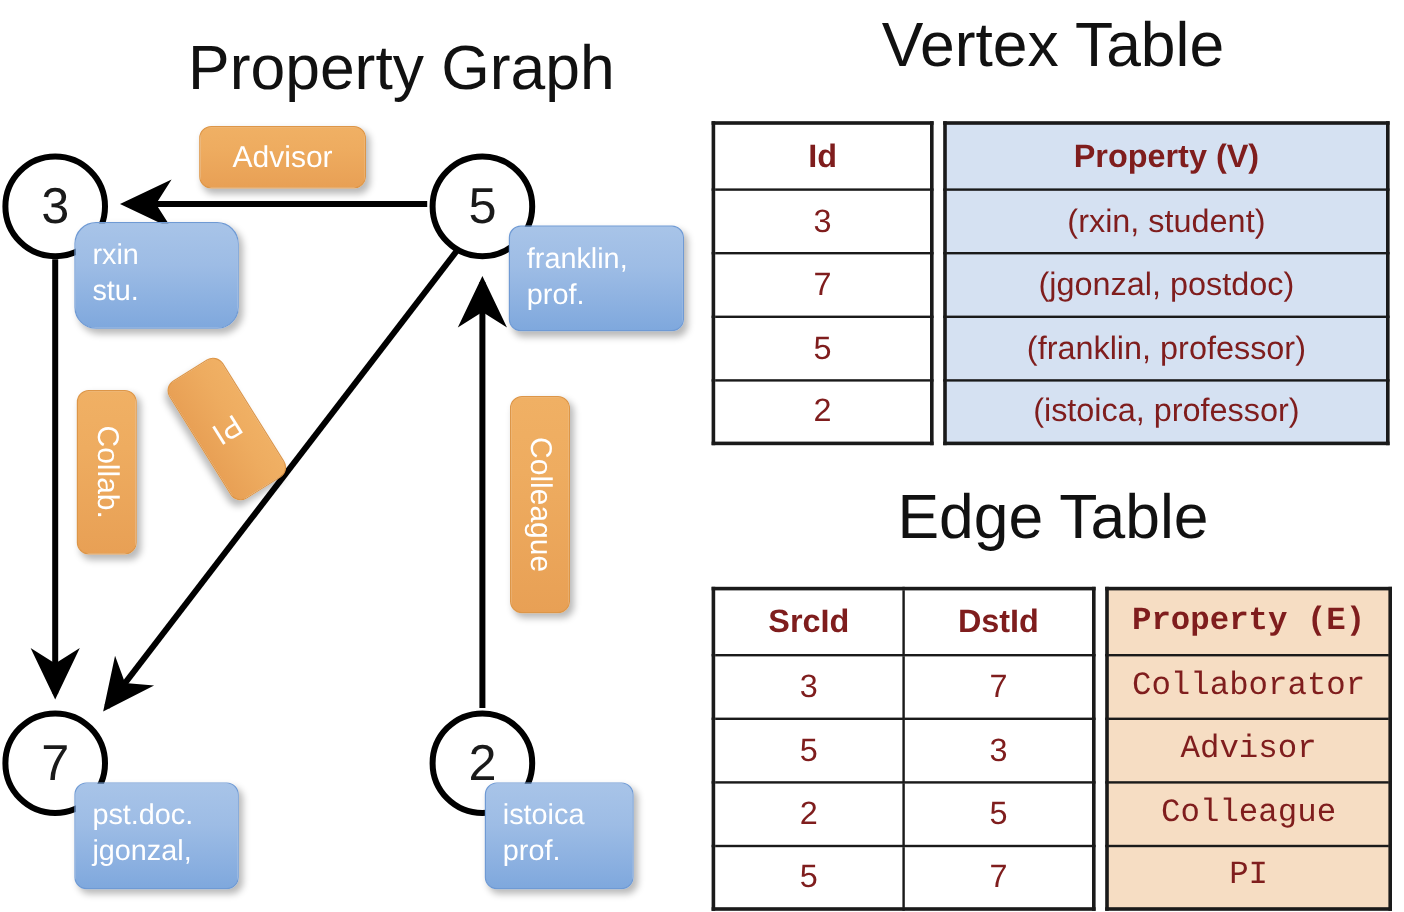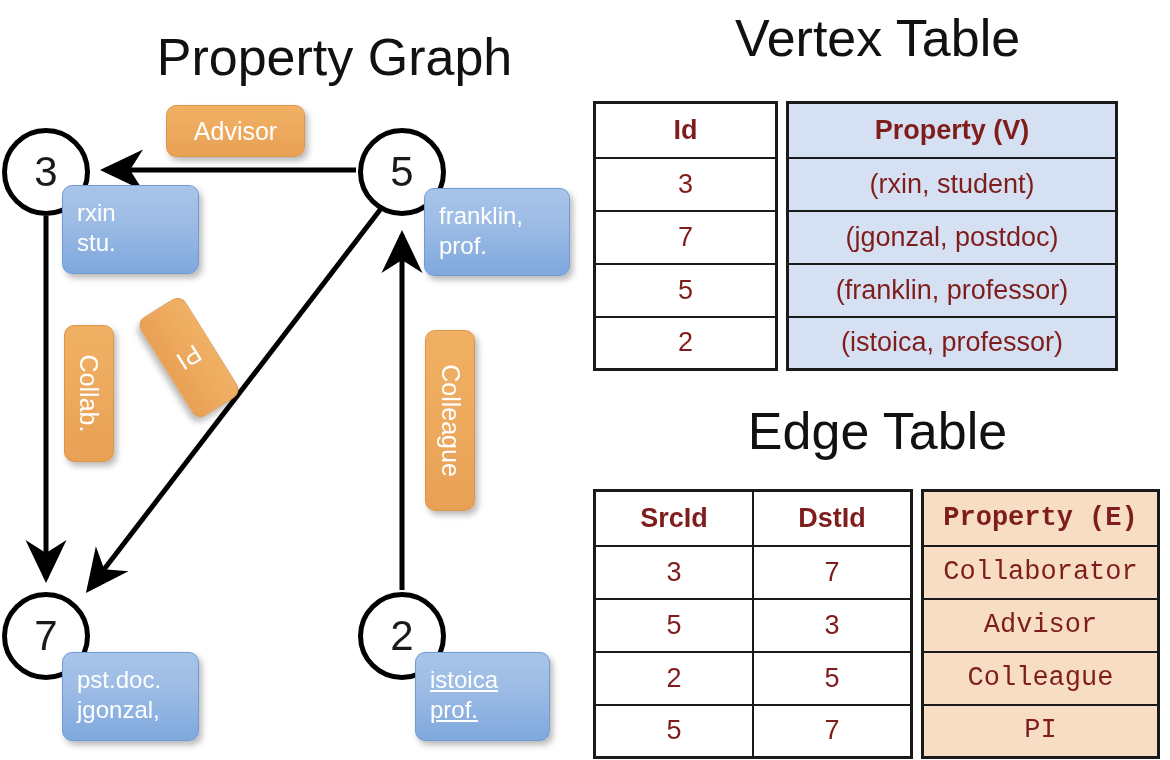--- a/index.html
+++ b/index.html
@@ -78,24 +78,24 @@
     border: 1px solid #6f9ad4;
     box-shadow: 3px 4px 6px rgba(0,0,0,0.28);
     color: #ffffff;
     font-family: "Liberation Sans", sans-serif;
     font-weight: 300;
     font-size: 24px;
     line-height: 30px;
     padding: 12px 0 0 14px;
     z-index: 4;
   }
-  #prop-rxin     { left: 62px;  top: 185px; width: 137px; height: 89px; }
+  #prop-rxin     { left: 62px;  top: 185px; width: 137px; height: 89px; border-radius: 18px; }
   #prop-franklin { left: 424px; top: 188px; width: 146px; height: 88px; }
   #prop-jgonzal  { left: 62px;  top: 652px; width: 137px; height: 89px; }
-  #prop-istoica  { left: 415px; top: 652px; width: 135px; height: 89px; text-decoration: underline; }
+  #prop-istoica  { left: 404px; top: 652px; width: 124px; height: 89px; }
 
   
   .edge-label {
     position: absolute;
     box-sizing: border-box;
     border-radius: 10px;
     background: linear-gradient(to bottom, #f0b064 0%, #eeac60 35%, #e8a055 100%);
     border: 1px solid #dd9648;
     box-shadow: 3px 4px 6px rgba(0,0,0,0.28);
     color: #ffffff;
@@ -138,21 +138,21 @@
     padding: 0;
     line-height: 1;
   }
   .tbl th {
     font-weight: bold;
     font-size: 27px;
   }
 
   
   #vertex-id-table   { left: 593px; top: 101px; width: 185px; }
-  #vertex-prop-table { left: 786px; top: 101px; width: 332px; }
+  #vertex-prop-table { left: 786px; top: 101px; width: 372px; }
   #vertex-prop-table td, #vertex-prop-table th { background: #d5e1f2; }
 
   #edge-src-table  { left: 593px; top: 489px; width: 320px; }
   #edge-prop-table { left: 921px; top: 489px; width: 239px; }
   #edge-prop-table td, #edge-prop-table th { background: #f6ddc3; font-family: Liberation Mono, monospace; }
 
   .tbl .row-h { height: 55px; }
   .tbl .row-d { height: 53px; }
 </style>
 </head>

